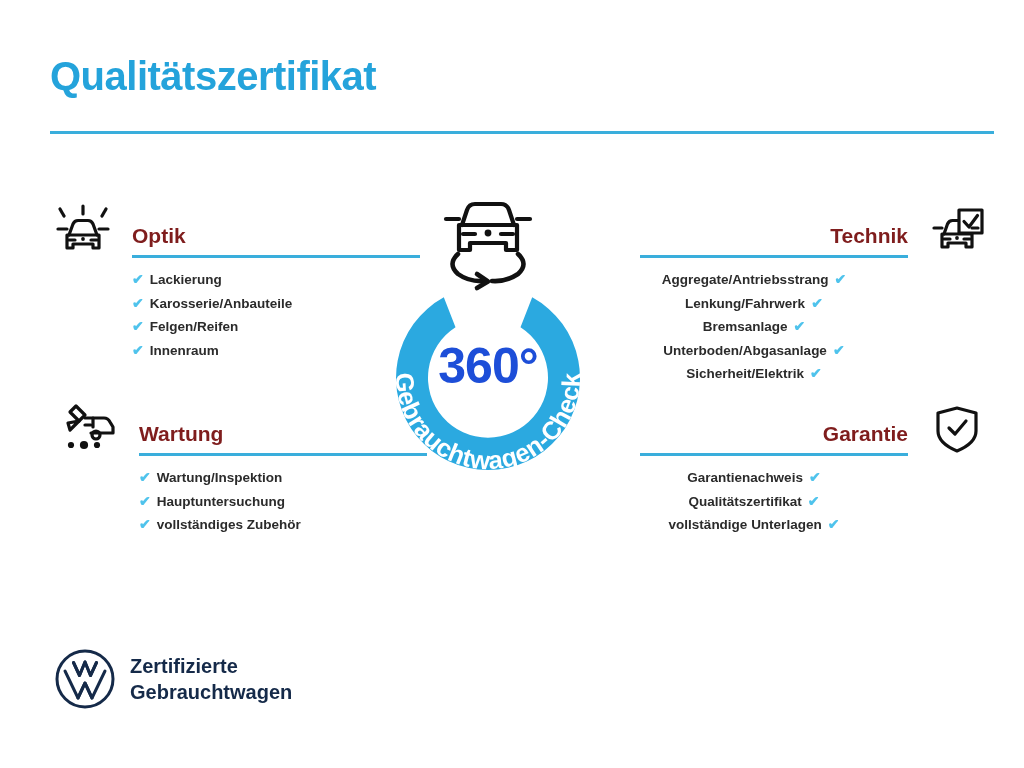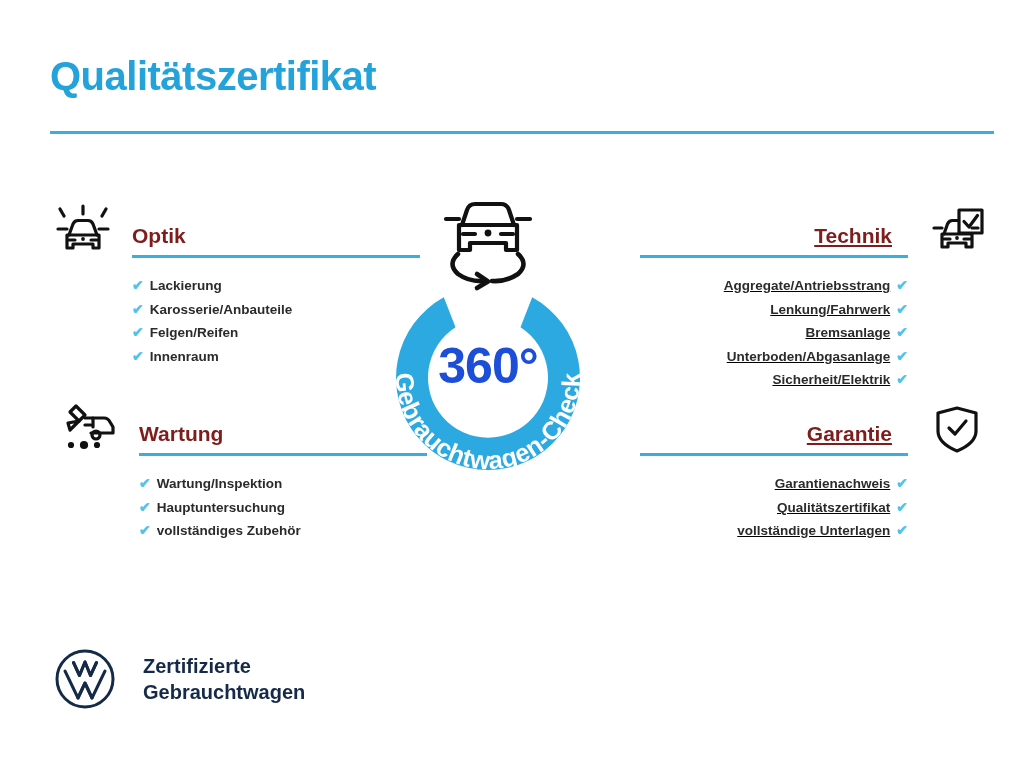--- a/index.html
+++ b/index.html
@@ -65,25 +65,25 @@
     bottom: 4px;
     height: 3px;
     background: #3AAEDC;
   }
 
   
   .left .block-title { left: 92px; }
   .left .block-rule  { left: 92px; right: 20px; }
   .left .items       { padding-left: 92px; text-align: left; }
 
-  .right .block-title { right: 108px; text-decoration: underline; }
+  .right .block-title { right: 92px; }
   .right .block-rule  { right: 92px; left: 40px; }
-  .right .items       { padding-right: 92px; text-align: right; text-decoration: underline; }
-
-  .items { margin-top: 12px; }
+  .right .items       { padding-right: 92px; text-align: center; }
+
+  .items { margin-top: 6px; }
   .item {
     font-size: 13.5px;
     font-weight: 700;
     color: #2b2b2b;
     line-height: 23.5px;
     white-space: nowrap;
   }
   .check {
     color: #4FC3EC;
     font-weight: 700;
@@ -140,21 +140,21 @@
     letter-spacing: -1px;
   }
 
   
   .footer {
     position: absolute;
     left: 54px;
     top: 648px;
     display: flex;
     align-items: center;
-    gap: 27px;
+    gap: 14px;
   }
   .vw-mark { width: 62px; height: 62px; flex: none; }
   .vw-words {
     font-size: 20px;
     font-weight: 700;
     color: #152A49;
     line-height: 26px;
     white-space: nowrap;
   }
 </style>

